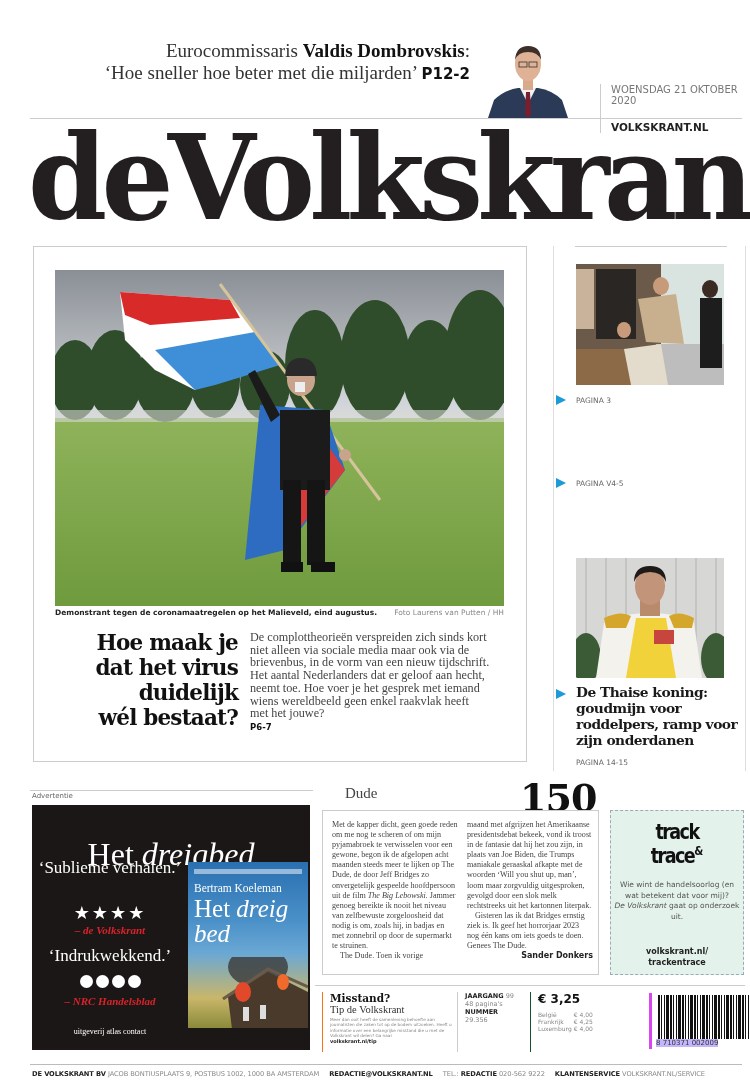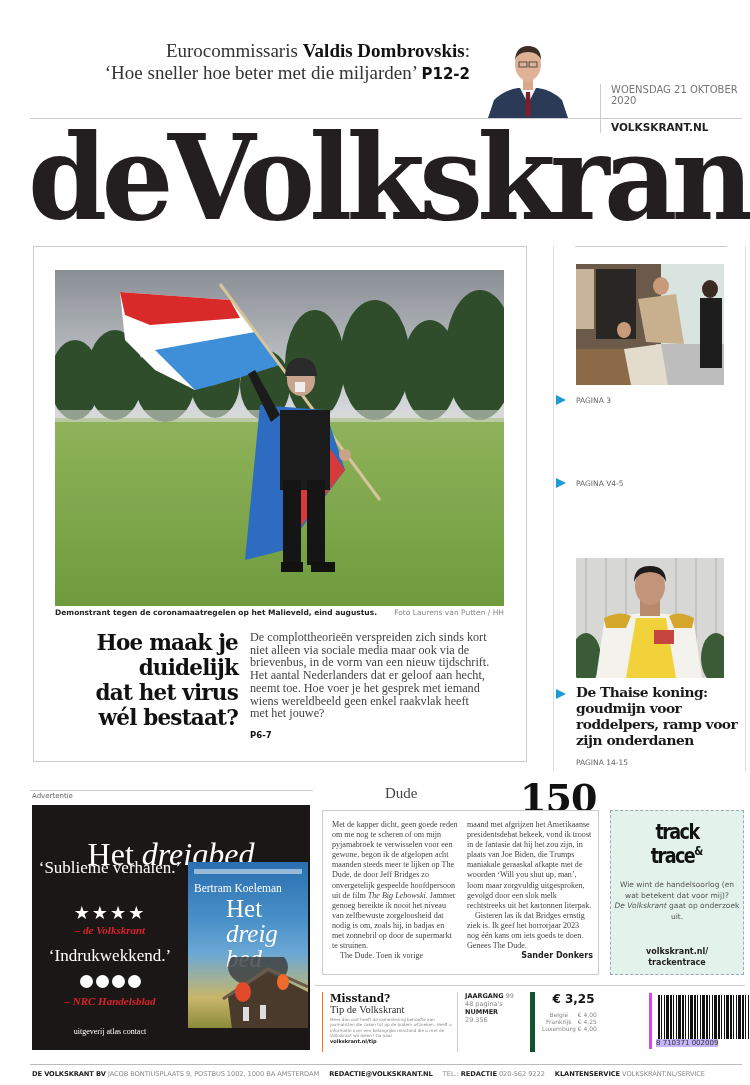--- a/index.html
+++ b/index.html
@@ -20,21 +20,21 @@
   .masthead { left: 28px; top: 118px; width: 720px; height: 120px; font-family: "DejaVu Serif", serif; font-weight: bold; font-size: 118px; letter-spacing: -6px; line-height: 120px; color: #231f20; white-space: nowrap; transform: scaleX(0.96); transform-origin: left; }
 
   
   .main-box { left: 33px; top: 246px; width: 494px; height: 516px; border: 1px solid #ccc; }
   .main-photo { left: 55px; top: 270px; width: 449px; height: 336px; overflow: hidden; }
   .caption { left: 55px; top: 608px; width: 449px; font-family: "DejaVu Sans", sans-serif; font-size: 7.5px; display: flex; justify-content: space-between; }
   .caption .c1 { font-weight: bold; color: #222; }
   .caption .c2 { color: #888; }
   .headline { left: 60px; top: 630px; width: 178px; text-align: right; font-family: "DejaVu Serif", serif; font-weight: bold; font-size: 21.5px; line-height: 25px; color: #111; letter-spacing: -0.8px; }
   .lede { left: 250px; top: 631px; width: 240px; font-family: "Liberation Serif", serif; font-size: 12.2px; line-height: 12.7px; color: #444; }
-  .lede .pg { font-family: "DejaVu Sans", sans-serif; font-weight: bold; font-size: 8.5px; color: #111; display: block; margin-top: 9px; }
+  .lede .pg { font-family: "DejaVu Sans", sans-serif; font-weight: bold; font-size: 8.5px; color: #111; display: block; margin-top: 1px; }
 
   
   .right-col { left: 553px; top: 246px; width: 193px; height: 525px; border-left: 1px solid #ddd; border-right: 1px solid #ddd; }
   .rc-rule { left: 575px; top: 246px; width: 152px; height: 1px; background: #ccc; }
   .rc-photo1 { left: 576px; top: 264px; width: 148px; height: 121px; overflow: hidden; }
   .rc-photo2 { left: 576px; top: 558px; width: 148px; height: 120px; overflow: hidden; }
   .rc-item { left: 556px; width: 190px; }
   .rc-item .arrow { position: absolute; left: 0; top: 5px; width: 0; height: 0; border-top: 5px solid transparent; border-bottom: 5px solid transparent; border-left: 10px solid #1e9ad6; }
   .rc-item .title { margin-left: 20px; font-family: "DejaVu Serif", serif; font-weight: bold; font-size: 13.8px; line-height: 16px; color: #1a1a1a; letter-spacing: -0.5px; }
   .rc-item .page { margin-left: 20px; margin-top: 6px; font-family: "DejaVu Sans", sans-serif; font-size: 7.5px; color: #666; }
@@ -47,26 +47,26 @@
   .ad-title i { font-style: italic; }
   .ad-quote { left: 35px; width: 150px; text-align: center; color: #fff; font-family: "Liberation Serif", serif; }
   .ad-q1 { top: 858px; font-size: 17px; line-height: 19px; }
   .ad-stars { top: 902px; font-size: 18px; letter-spacing: 2px; }
   .ad-src { font-style: italic; font-weight: bold; color: #d8232a; font-size: 11px; }
   .ad-dots { left: 35px; top: 975px; width: 150px; display: flex; justify-content: center; gap: 3px; }
   .ad-dots span { width: 13px; height: 13px; border-radius: 50%; background: #fff; display: inline-block; }
   .ad-pub { top: 1027px; font-size: 8px; }
   .book { left: 188px; top: 862px; width: 120px; height: 166px; overflow: hidden; background: linear-gradient(180deg, #2a6fb0 0%, #4a90c8 35%, #6aa8d4 55%, #c9b66a 82%, #8a8a3a 100%); }
   .book .author { position: absolute; left: 6px; top: 20px; font-family: "Liberation Serif", serif; font-size: 11.5px; color: #fff; }
-  .book .btitle { position: absolute; left: 6px; top: 34px; font-family: "Liberation Serif", serif; font-size: 25px; line-height: 25px; color: #fff; margin-left: 32px; }
+  .book .btitle { position: absolute; left: 6px; top: 34px; font-family: "Liberation Serif", serif; font-size: 25px; line-height: 25px; color: #fff; }
   .book .btitle i { font-style: italic; }
   .book .blurb { position: absolute; left: 6px; top: 7px; width: 108px; height: 5px; background: rgba(255,255,255,0.5); }
 
   
-  .dude-label { left: 345px; top: 785px; font-family: "Liberation Serif", serif; font-size: 15px; color: #444; margin-left: 40px; }
+  .dude-label { left: 345px; top: 785px; font-family: "Liberation Serif", serif; font-size: 15px; color: #444; }
   .num150 { left: 520px; top: 780px; font-family: "DejaVu Serif", serif; font-weight: bold; font-size: 38px; color: #111; letter-spacing: -1px; line-height: 36px; height: 30px; overflow: hidden; }
   .col-box { left: 322px; top: 810px; width: 277px; height: 165px; border: 1px solid #ccc; }
   .col-text { top: 820px; width: 126px; font-family: "Liberation Serif", serif; font-size: 8.1px; line-height: 10.1px; color: #444; }
   .col-text .ind { text-indent: 8px; }
   .col-text i { font-style: italic; }
   .col-l { left: 332px; }
   .col-r { left: 467px; }
   .col-author { text-align: right; font-family: "DejaVu Sans", sans-serif; font-weight: bold; font-size: 8px; color: #222; }
 
   
@@ -79,21 +79,21 @@
 
   
   .strip-rule { left: 315px; top: 985px; width: 430px; height: 1px; background: #ccc; }
   .tip { left: 322px; top: 992px; width: 130px; border-left: 1px solid #f97316; padding-left: 7px; height: 60px; }
   .tip .t1 { font-family: "DejaVu Serif", serif; font-weight: bold; font-size: 10.5px; color: #111; }
   .tip .t2 { font-family: "Liberation Serif", serif; font-size: 10.5px; color: #333; }
   .tip .t3 { font-family: "DejaVu Sans", sans-serif; font-size: 4.2px; line-height: 5.3px; color: #888; margin-top: 2px; }
   .tip .t4 { font-family: "DejaVu Sans", sans-serif; font-weight: bold; font-size: 5px; color: #222; }
   .jg { left: 457px; top: 992px; width: 70px; border-left: 1px solid #ccc; padding-left: 7px; height: 60px; font-family: "DejaVu Sans", sans-serif; font-size: 6.5px; line-height: 8px; color: #888; }
   .jg b { color: #222; }
-  .price { left: 530px; top: 992px; width: 75px; border-left: 5px solid #14532d; padding-left: 7px; height: 60px; font-family: "DejaVu Sans", sans-serif; text-align: center; }
+  .price { left: 530px; top: 992px; width: 75px; border-left: 1px solid #14532d; padding-left: 7px; height: 60px; font-family: "DejaVu Sans", sans-serif; }
   .price .main { font-weight: bold; font-size: 12px; color: #111; }
   .price table { margin-top: 5px; font-size: 6px; color: #888; border-collapse: collapse; }
   .price td { padding: 0 2px 0 0; line-height: 7px; }
   .barcode { left: 649px; top: 993px; width: 126px; height: 56px; border-left: 3px solid #d946ef; padding-left: 4px; }
   .barcode .bars { position: absolute; left: 6px; top: 2px; width: 105px; height: 44px; background: repeating-linear-gradient(90deg, #111 0 2px, #fff 2px 3px, #111 3px 4px, #fff 4px 6px, #111 6px 7px, #fff 7px 8px, #111 8px 11px, #fff 11px 12px); }
   .barcode .num1 { position: absolute; left: 97px; top: 0px; font-family: "DejaVu Sans", sans-serif; font-size: 7px; background: #fff; padding: 0 1px; color: #333; }
   .barcode .num2 { position: absolute; left: 4px; top: 46px; font-family: "DejaVu Sans", sans-serif; font-size: 7px; color: #333; background: #c4b5fd; }
 
   
   .foot-rule { left: 30px; top: 1064px; width: 712px; height: 1px; background: #bbb; }
@@ -176,22 +176,22 @@
     <rect x="240" y="112" width="10" height="10" fill="#eee"></rect>
     <circle cx="290" cy="185" r="6" fill="#c9a48c"></circle>
   </svg>
 </div>
 <div class="abs caption">
   <span class="c1">Demonstrant tegen de coronamaatregelen op het Malieveld, eind augustus.</span>
   <span class="c2">Foto Laurens van Putten / HH</span>
 </div>
 <div class="abs headline">
   <div>Hoe maak je</div>
+  <div>dat het virus</div>
   <div>duidelijk</div>
-  <div>dat het virus</div>
   <div>wél bestaat?</div>
 </div>
 <div class="abs lede">
   <span>De complottheorieën verspreiden zich sinds kort niet alleen via sociale media maar ook via de brievenbus, in de vorm van een nieuw tijdschrift. Het aantal Nederlanders dat er geloof aan hecht, neemt toe. Hoe voer je het gesprek met iemand wiens wereldbeeld geen enkel raakvlak heeft met het jouwe?</span>
   <span class="pg">P6-7</span>
 </div>
 
 <div class="abs right-col"></div>
 <div class="abs rc-rule"></div>
 <div class="abs rc-photo1">

